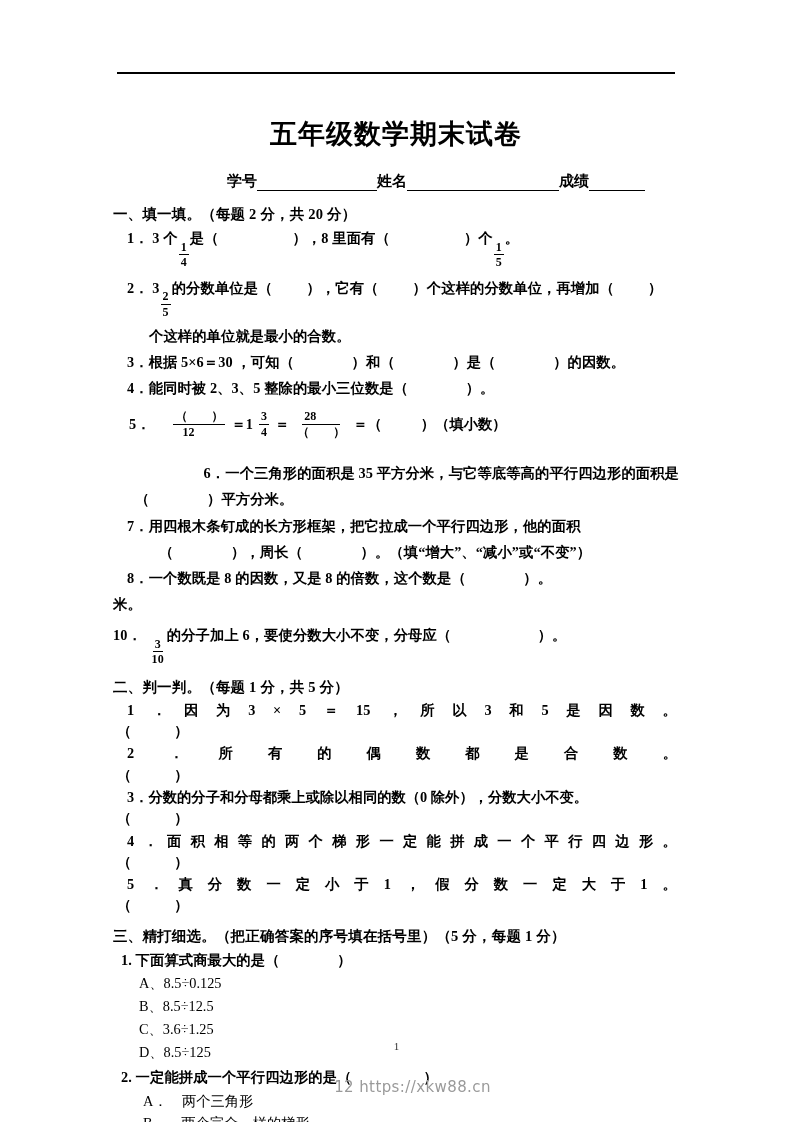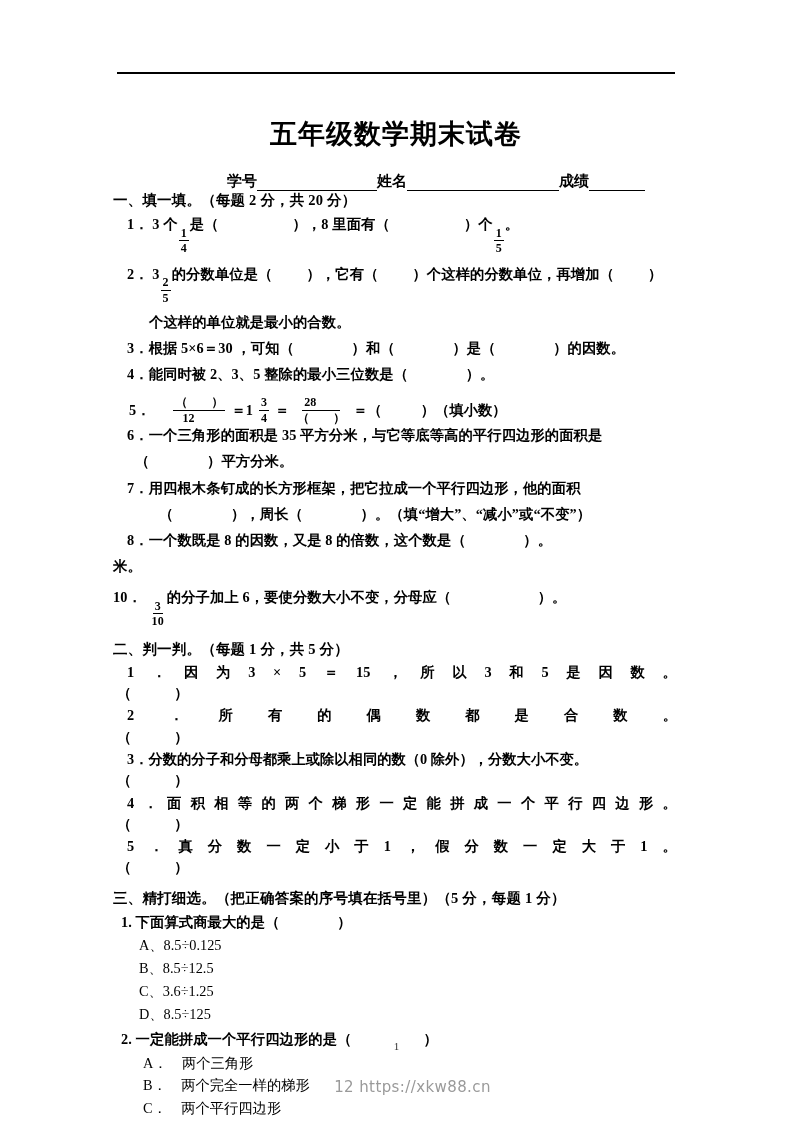--- a/index.html
+++ b/index.html
@@ -55,20 +55,21 @@
   }
   .idline .lbl { font-size: 15px; }
   .rule-s { display:inline-block; border-bottom: 1.6px solid #000; height: 14px; }
   .u1 { width: 120px; }
   .u2 { width: 152px; }
   .u3 { width: 56px; }
 
   .sec-head {
     font-size: 14.5px;
     font-weight: bold;
+    margin-top: 14px;
     margin-bottom: 2px;
     letter-spacing: 0.2px;
   }
   .q {
     font-size: 14.3px;
     font-weight: bold;
     line-height: 1.62;
     margin: 3px 0 0 0;
     letter-spacing: 0.1px;
   }
@@ -230,21 +231,21 @@
       <span class="op">＝</span>
       <span class="frac wide">
           <span class="num">28</span>
           <span class="den">（　　）</span>
         </span>
       <span class="op">＝（</span>
       <span class="blank-s"></span>
       <span>）（填小数）</span>
     </div>
 
-    <div class="q indent" style="margin-top:0;">
+    <div class="q indent" style="margin-top:24px;text-align:right;">
       <span>6．</span><span>一个三角形的面积是 35 平方分米，与它等底等高的平行四边形的面积是</span>
     </div>
     <div class="q indent2">（　　　　）平方分米。</div>
 
     <div class="q indent">
       <span>7．</span><span>用四根木条钉成的长方形框架，把它拉成一个平行四边形，他的面积</span>
     </div>
     <div class="q" style="padding-left:46px;">（　　　　），周长（　　　　）。（填“增大”、“减小”或“不变”）</div>
 
     <div class="q indent">

